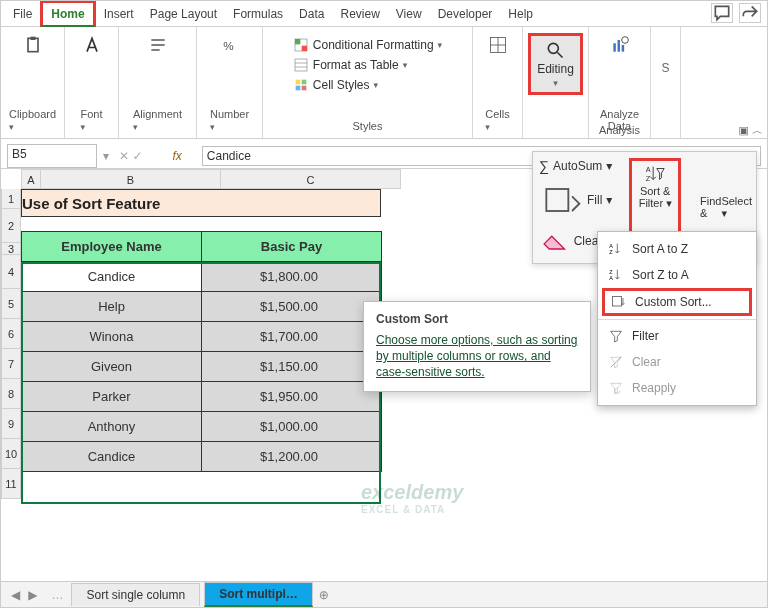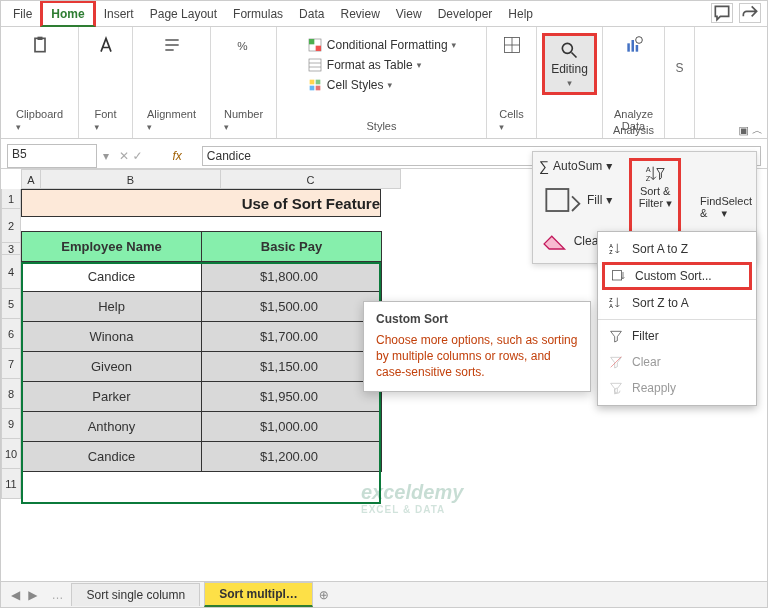--- a/index.html
+++ b/index.html
@@ -22,21 +22,21 @@
   .namebox { border:1px solid #bfbfbf; width:90px; height:24px; margin:0 6px; padding:2px 4px; font-size:12px; background:#fff;}
   .fxbar { border:1px solid #bfbfbf; flex:1; height:20px; margin-right:6px; padding:2px 4px; background:#fff;}
   .fx { font-style:italic; color:#a16207; margin:0 20px;}
   .grid { display:flex; position:relative;}
   .colhdr { display:flex; margin-left:20px;}
   .colhdr div{ border:1px solid #d0d0d0; border-left:none; background:#eee; text-align:center; font-size:11px; height:20px; line-height:20px;}
   .rowarea { display:flex; }
   .rownums{ display:flex; flex-direction:column;}
   .rownums div{ width:20px; height:28px; border:1px solid #d0d0d0; border-top:none; background:#eee; text-align:center; font-size:11px; line-height:28px;}
   .rownums div.tall{height:34px;line-height:34px;}
-  .title-cell { position:absolute; left:20px; top:20px; width:360px; height:28px; background:#fde9d9; border:1px solid #333; text-align:right; font-weight:700; font-size:15px; line-height:28px; color:#222;}
+  .title-cell { position:absolute; left:20px; top:20px; width:360px; height:28px; background:#fde9d9; border:1px solid #333; text-align:left; font-weight:700; font-size:15px; line-height:28px; color:#222;}
   table.data { position:absolute; left:20px; top:62px; border-collapse:collapse; }
   table.data th, table.data td{ border:1.5px solid #333; height:30px; font-size:13px;}
   table.data th{ background:#86efac; font-weight:700; text-align:center;}
   table.data td{ background:#d9d9d9; text-align:center;}
   table.data td.pay{ padding-right:6px;}
   table.data tr.sel td:first-child{ background:#fff;}
   .sel-border{position:absolute; border:2px solid #0b7a3b;}
   .editing-panel { position:absolute; top:150px; right:10px; width:225px; background:#f5f5f5; border:1px solid #c8c8c8; box-shadow:0 2px 6px rgba(0,0,0,.15); padding:6px;}
   .editing-panel .toprow{ display:flex; gap:6px; justify-content:space-between;}
   .ep-col{ display:flex; flex-direction:column; gap:4px; font-size:12px;}
@@ -45,25 +45,25 @@
   .sortfilter-box svg{width:22px;height:22px;}
   .findsel{display:flex; align-items:center; width:52px; padding:2px;}
   .dropdown{ position:absolute; top:230px; right:10px; width:160px; background:#fff; border:1px solid #bcbcbc; box-shadow:0 3px 8px rgba(0,0,0,.25); padding:4px 0;}
   .dropdown .mi{ display:flex; align-items:center; gap:8px; padding:5px 10px; font-size:12px;}
   .dropdown .mi.dim{color:#9a9a9a;}
   .dropdown .mi svg{width:16px;height:16px; flex-shrink:0;}
   .dropdown .sep{height:1px;background:#ddd;margin:3px 0;}
   .dropdown .mi.red{ border:3px solid #e53935; margin:0 4px; padding:3px 6px;}
   .tooltip{ position:absolute; top:300px; left:362px; width:228px; background:#fff; border:1px solid #bcbcbc; box-shadow:0 3px 10px rgba(0,0,0,.2); padding:10px 12px;}
   .tooltip .tt-title{font-weight:700; color:#444; margin-bottom:6px; font-size:12px;}
-  .tooltip .tt-body{font-size:12px; color:#c2410c; line-height:1.35;}
+  .tooltip .tt-body{font-size:12px; color:#14532d; line-height:1.35;text-decoration:underline;}
   .sheets{position:absolute; bottom:0; left:0; right:0; height:26px; border-top:1px solid #ccc; display:flex; align-items:center; background:#f3f3f3;}
   .sheets .nav{display:flex; gap:8px; padding:0 10px; color:#888;}
   .sheets .stab{ padding:4px 14px; border:1px solid #ccc; border-bottom:none; background:#ececec; font-size:12px; margin-left:4px;}
-  .sheets .stab.active{ background:#fde047; border-bottom:2px solid #2e7d32; font-weight:600;}
+  .sheets .stab.active{ background:#0ea5e9; border-bottom:2px solid #2e7d32; font-weight:600;}
   .qat{ position:absolute; top:2px; right:6px; display:flex; gap:6px; align-items:center;}
   .qat .q{width:22px;height:20px;border:1px solid #ccc; display:flex;align-items:center;justify-content:center;background:#fff;}
   .watermark{position:absolute; top:480px; left:360px; font-size:20px; font-style:italic; color:rgba(0,100,60,.22); font-weight:600;}
   .watermark small{display:block; font-size:10px; font-style:normal; letter-spacing:1px; color:rgba(0,100,60,.18);}
   .collapse{position:absolute; right:4px; top:122px; font-size:11px; color:#666;}
 </style>
 </head>
 <body>
 
 <div class="tabbar">
@@ -85,21 +85,21 @@
       </svg>
     </div>
   <div class="q">
       <svg viewBox="0 0 24 24">
         <path fill="none" stroke="#555" stroke-width="2" d="M14 4l6 6-6 6M20 10H8a4 4 0 00-4 4v2"></path>
       </svg>
     </div>
 </div>
 
 <div class="ribbon">
-  <div class="rgroup" style="width:78px">
+  <div class="rgroup" style="width:64px">
     <div class="iconbtn">
         <svg viewBox="0 0 24 24">
           <rect x="6" y="4" width="12" height="16" fill="none" stroke="#555" stroke-width="2"></rect>
           <rect x="9" y="2" width="6" height="4" fill="#555"></rect>
         </svg>
       </div>
     <div class="lbl"><span>Clipboard</span><br><span class="drop">▾</span></div>
   </div>
   <div class="rgroup" style="width:54px">
     <div class="iconbtn">
@@ -314,34 +314,34 @@
 
 <div class="dropdown">
   <div class="mi">
       <svg viewBox="0 0 24 24">
         <text x="2" y="10" font-size="8">A</text>
         <text x="2" y="20" font-size="8">Z</text>
         <path d="M14 4v14l-3-3M14 18l3-3" stroke="#333" fill="none"></path>
       </svg>
       <span>Sort A to Z</span>
     </div>
-  <div class="mi red">
-      <svg viewBox="0 0 24 24">
-        <rect x="2" y="4" width="14" height="14" fill="none" stroke="#333"></rect>
-        <path d="M18 6v10l-2-2M18 16l2-2" stroke="#333" fill="none"></path>
-      </svg>
-      <span>Custom Sort...</span>
-    </div>
   <div class="mi">
       <svg viewBox="0 0 24 24">
         <text x="2" y="10" font-size="8">Z</text>
         <text x="2" y="20" font-size="8">A</text>
         <path d="M14 4v14l-3-3M14 18l3-3" stroke="#333" fill="none"></path>
       </svg>
       <span>Sort Z to A</span>
+    </div>
+  <div class="mi red">
+      <svg viewBox="0 0 24 24">
+        <rect x="2" y="4" width="14" height="14" fill="none" stroke="#333"></rect>
+        <path d="M18 6v10l-2-2M18 16l2-2" stroke="#333" fill="none"></path>
+      </svg>
+      <span>Custom Sort...</span>
     </div>
   <div class="sep"></div>
   <div class="mi">
       <svg viewBox="0 0 24 24">
         <path d="M4 5h16l-6 8v6l-4 2v-8z" fill="none" stroke="#333"></path>
       </svg>
       <span>Filter</span>
     </div>
   <div class="mi dim">
       <svg viewBox="0 0 24 24">

